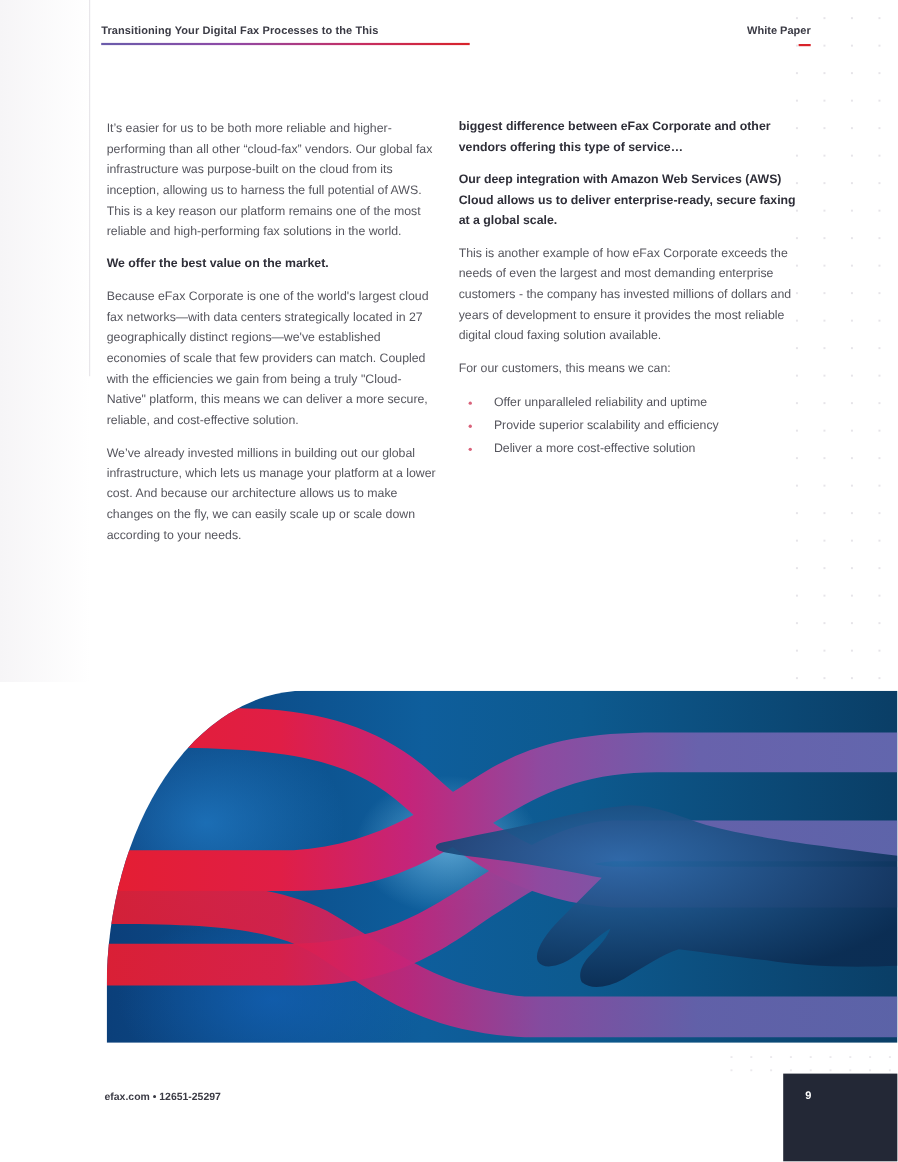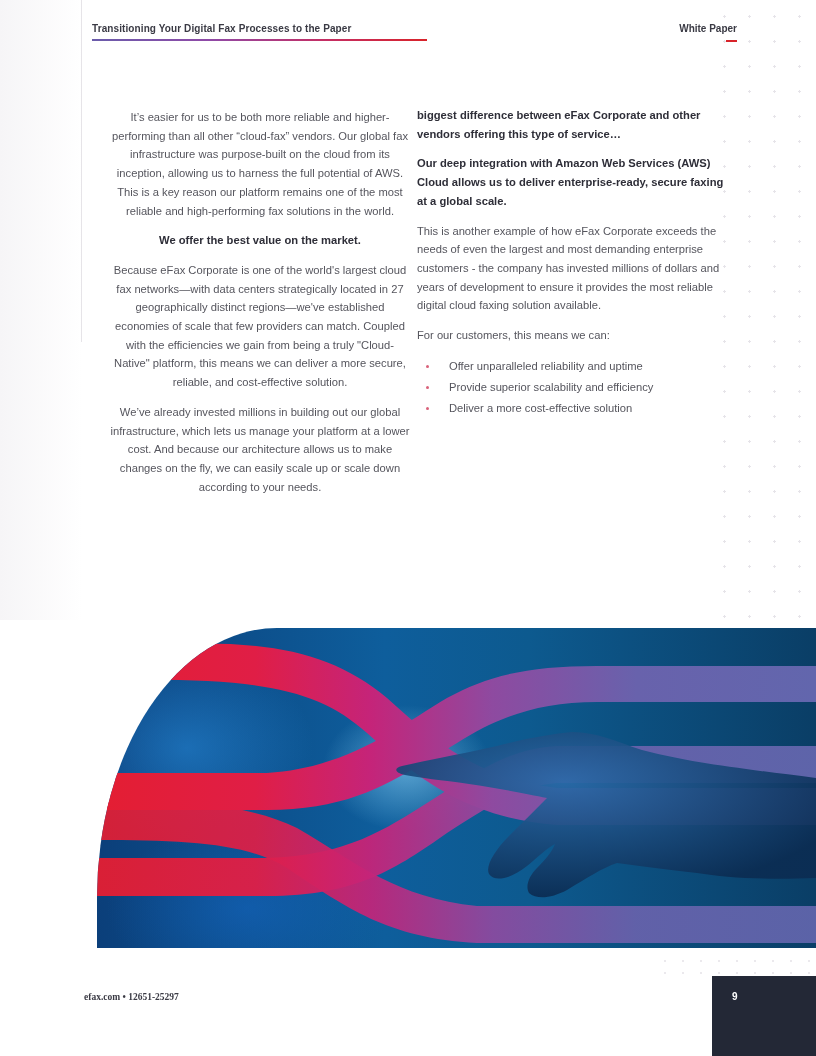--- a/index.html
+++ b/index.html
@@ -44,21 +44,21 @@
     position: absolute; right: 79px; top: 23px;
     font-size: 10px; font-weight: bold; color: #3a3a44;
   }
   .header-accent {
     position: absolute; left: 726px; top: 40px; width: 11px; height: 2px; background: #d8232a;
   }
 
   .col {
     position: absolute; top: 108px; font-size: 11.2px; line-height: 18.7px; color: #55555d;
   }
-  .col-left { left: 110px; width: 300px; text-align: center; }
+  .col-left { left: 97px; width: 300px; }
   .col-right { left: 417px; width: 310px; top: 106px; }
   .col p { margin: 0 0 11px 0; }
   .col p.bold { font-weight: bold; color: #2e2e38; }
   .bullets { list-style: none; margin: 0; padding: 0; }
   .bullets li { position: relative; padding-left: 32px; line-height: 21px; }
   .bullets li .bullet {
     position: absolute; left: 9px; top: 9px; width: 3px; height: 3px; border-radius: 50%; background: #d9627a;
   }
 
   .hero {
@@ -66,38 +66,38 @@
     border-top-left-radius: 180px 270px;
     background:
       radial-gradient(ellipse 120px 90px at 310px 140px, rgba(150,220,255,0.55), transparent 70%),
       radial-gradient(ellipse 180px 140px at 90px 120px, rgba(40,140,220,0.55), transparent 70%),
       radial-gradient(ellipse 200px 120px at 150px 280px, rgba(20,100,190,0.6), transparent 70%),
       linear-gradient(90deg, #0b3f7a 0%, #0e5e9c 40%, #0d5a8f 60%, #0a3e66 100%);
   }
   .hero svg { position: absolute; left: 0; top: 0; }
 
   .footer-text {
-    position: absolute; left: 84px; top: 992px; font-size: 9.5px; font-weight: bold; color: #3a3a44; font-family: Liberation Serif, serif;
+    position: absolute; left: 95px; top: 992px; font-size: 9.5px; font-weight: bold; color: #3a3a44;
   }
   .page-box {
     position: absolute; left: 712px; top: 976px; width: 104px; height: 80px; background: #232836;
   }
   .page-num {
     position: absolute; left: 20px; top: 15px; color: #ffffff; font-size: 10px; font-weight: bold;
   }
 </style>
 </head>
 <body>
 
 <div class="left-shade"></div>
 <div class="left-rule"></div>
 <div class="dot-grid"></div>
 <div class="dot-grid-bottom"></div>
 
-<div class="header-title">Transitioning Your Digital Fax Processes to the Paper</div>
+<div class="header-title">Transitioning Your Digital Fax Processes to the This</div>
 <div class="header-line"></div>
 <div class="header-label">White Paper</div>
 <div class="header-accent"></div>
 
 <div class="col col-left">
   <p>It’s easier for us to be both more reliable and higher-performing than all other “cloud-fax” vendors. Our global fax infrastructure was purpose-built on the cloud from its inception, allowing us to harness the full potential of AWS. This is a key reason our platform remains one of the most reliable and high-performing fax solutions in the world.</p>
   <p class="bold">We offer the best value on the market.</p>
   <p>Because eFax Corporate is one of the world's largest cloud fax networks—with data centers strategically located in 27 geographically distinct regions—we've established economies of scale that few providers can match. Coupled with the efficiencies we gain from being a truly "Cloud-Native" platform, this means we can deliver a more secure, reliable, and cost-effective solution.</p>
   <p>We’ve already invested millions in building out our global infrastructure, which lets us manage your platform at a lower cost. And because our architecture allows us to make changes on the fly, we can easily scale up or scale down according to your needs.</p>
 </div>

